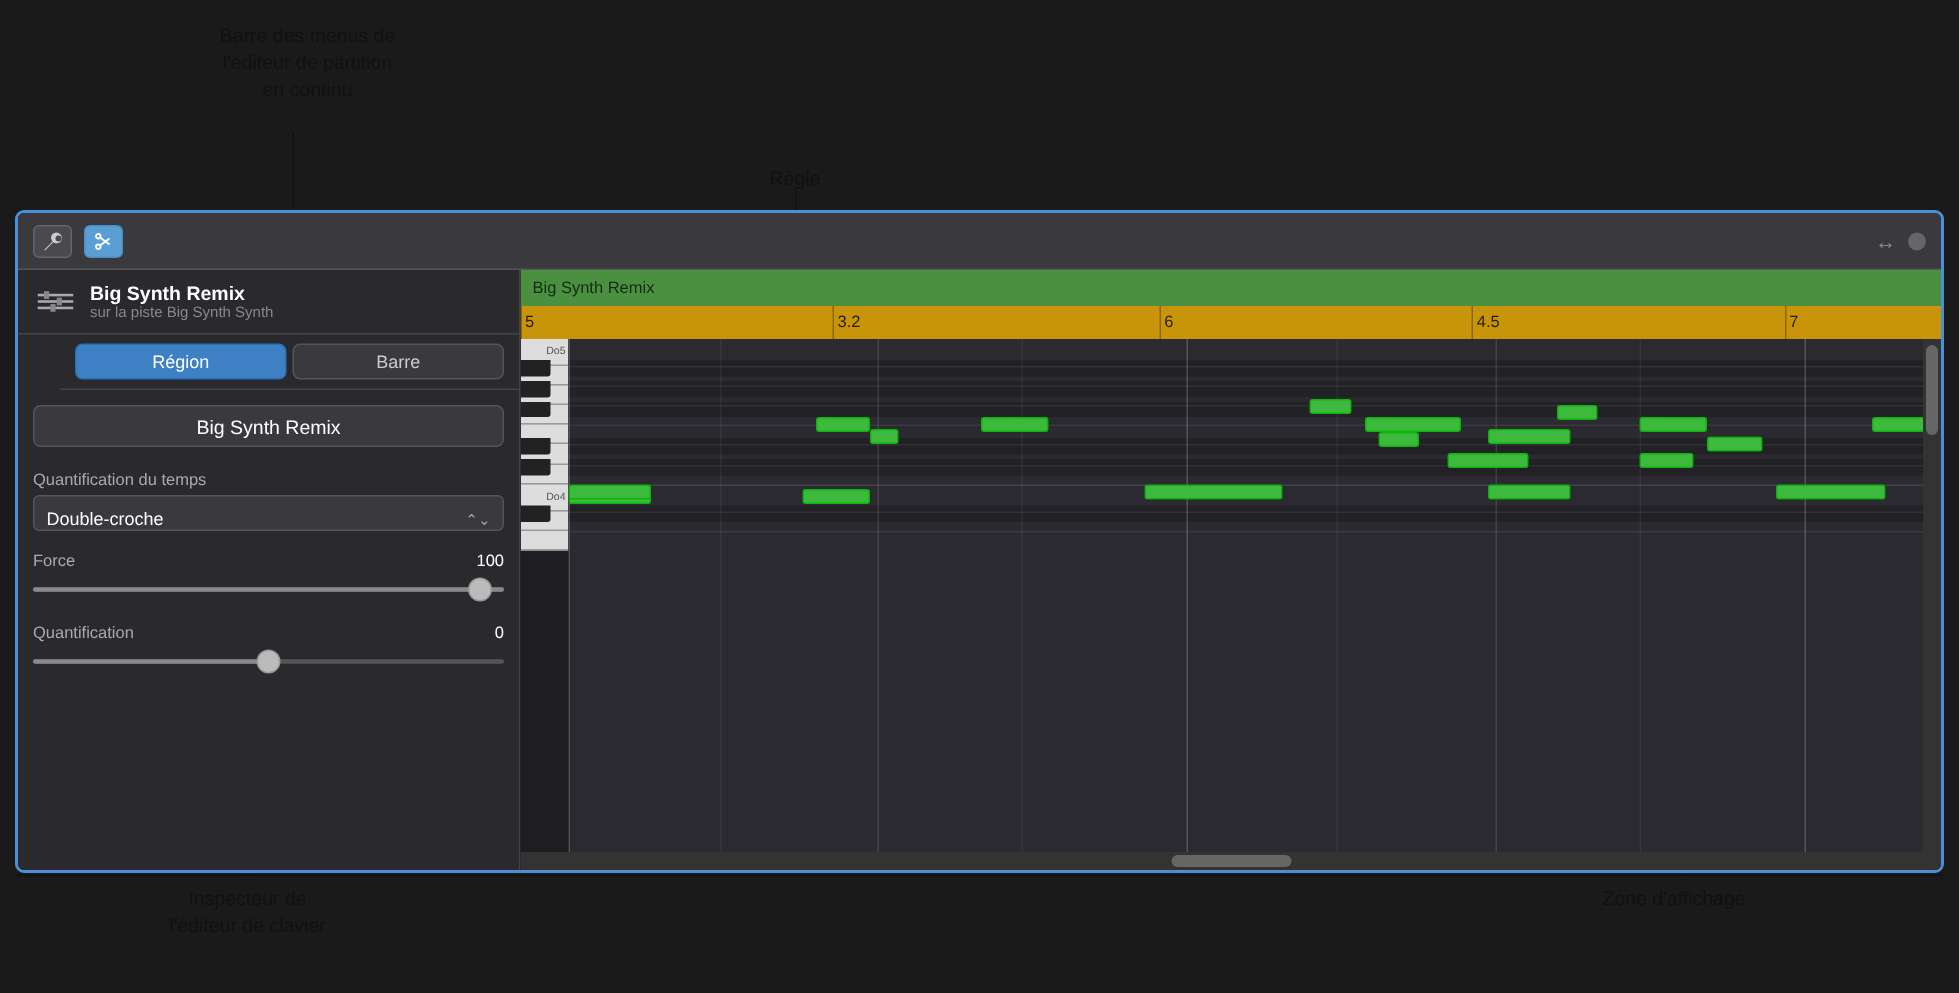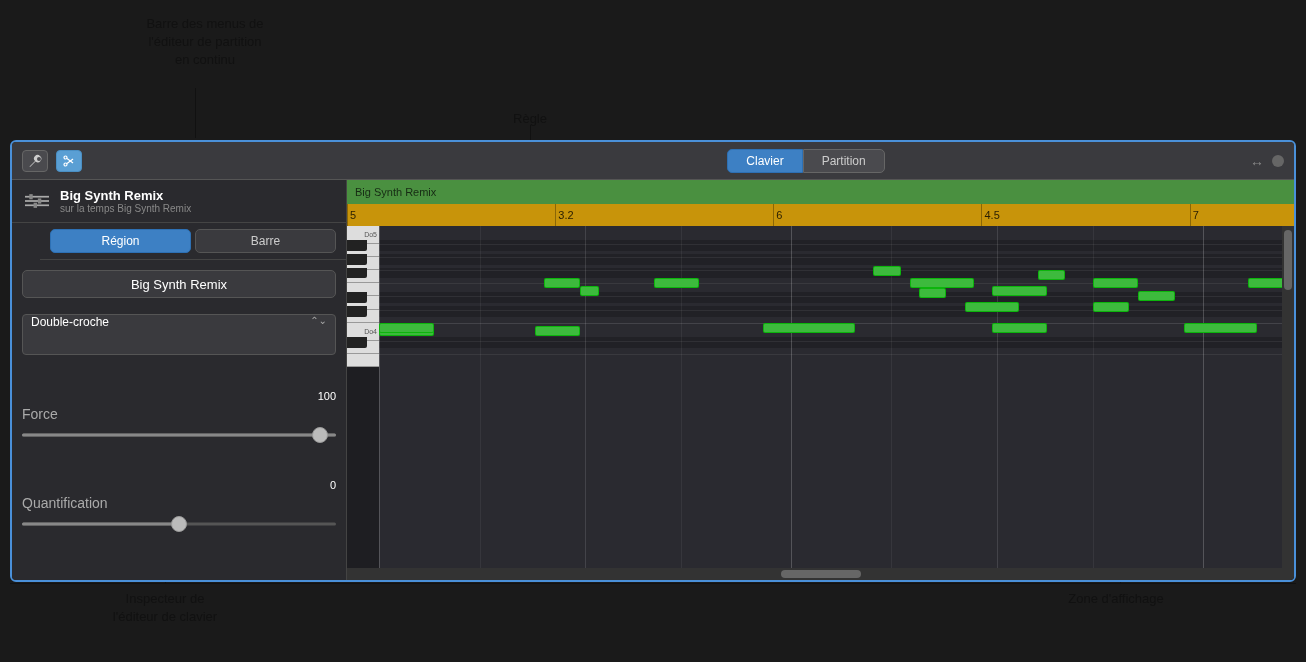--- a/index.html
+++ b/index.html
@@ -229,50 +229,49 @@
     }
 
     .section-label {
       font-size: 11px;
       color: #aaa;
       margin-bottom: 4px;
     }
 
     .dropdown-select {
       width: 100%;
-      height: 41px;
+      height: 24px;
       background: #3a3a3e;
       border: 1px solid #555;
       border-radius: 4px;
       color: #fff;
       font-size: 12px;
       padding: 0 8px;
       margin-bottom: 14px;
       display: flex;
-      align-items: flex-start;
+      align-items: flex-end;
       justify-content: space-between;
       cursor: pointer;
     }
 
     .dropdown-arrow {
       color: #aaa;
       font-size: 10px;
     }
 
     .slider-row {
       display: flex;
       align-items: center;
       justify-content: space-between;
       margin-bottom: 4px;
     }
 
     .slider-label {
-      font-size: 14px;
+      font-size: 11px;
       color: #aaa;
-      margin-top: 37px;
     }
 
     .slider-value {
       font-size: 11px;
       color: #fff;
     }
 
     .slider-container {
       position: relative;
       width: 100%;
@@ -473,24 +472,20 @@
       <div class="toolbar-icon-btn active">
         <svg width="14" height="14" viewBox="0 0 14 14" fill="#fff">
           <circle cx="3.5" cy="3.5" r="1.5" fill="none" stroke="#fff" stroke-width="1.2"></circle>
           <circle cx="3.5" cy="10.5" r="1.5" fill="none" stroke="#fff" stroke-width="1.2"></circle>
           <line x1="5" y1="4.5" x2="11" y2="9" stroke="#fff" stroke-width="1.2"></line>
           <line x1="5" y1="9.5" x2="11" y2="5" stroke="#fff" stroke-width="1.2"></line>
         </svg>
       </div>
     </div>
 
-    <div class="toolbar-center">
-      <button class="tab-btn active">Clavier</button>
-      <button class="tab-btn">Partition</button>
-    </div>
 
     <div class="toolbar-right">
       <span class="expand-icon">↔</span>
       <div class="dot-indicator"></div>
     </div>
   </div>
 
   <div class="content-area">
 
     <div class="inspector">
@@ -501,33 +496,34 @@
             <rect x="0" y="4" width="28" height="2" fill="#aaa"></rect>
             <rect x="0" y="9" width="28" height="2" fill="#aaa"></rect>
             <rect x="0" y="14" width="28" height="2" fill="#aaa"></rect>
             <rect x="5" y="2" width="4" height="6" fill="#888"></rect>
             <rect x="15" y="7" width="4" height="6" fill="#888"></rect>
             <rect x="10" y="12" width="4" height="6" fill="#888"></rect>
           </svg>
         </div>
         <div class="track-info">
           <div class="track-name">Big Synth Remix</div>
-          <div class="track-subtitle">sur la temps Big Synth Remix</div>
+          <div class="track-subtitle">sur la piste Big Synth Synth</div>
         </div>
       </div>
 
       <div class="region-notes-tabs">
         <button class="rn-tab active">Région</button>
         <button class="rn-tab">Barre</button>
       </div>
 
       <div class="inspector-content">
 
         <div class="region-name-btn">Big Synth Remix</div>
 
+        <div class="section-label">Quantification du temps</div>
         <div class="dropdown-select">
           <span>Double-croche</span>
           <span class="dropdown-arrow">⌃⌄</span>
         </div>
 
         <div class="slider-row">
           <span class="slider-label">Force</span>
           <span class="slider-value">100</span>
         </div>
         <div class="slider-container">

